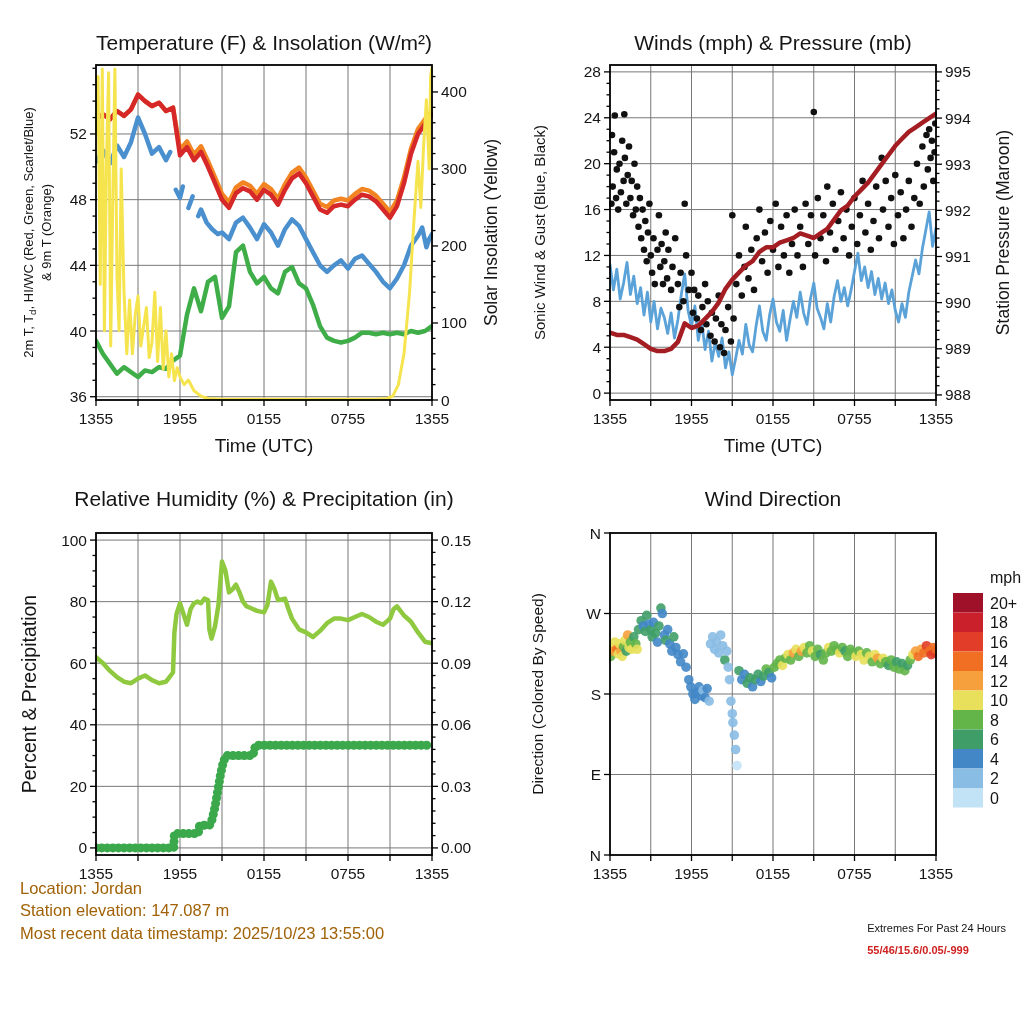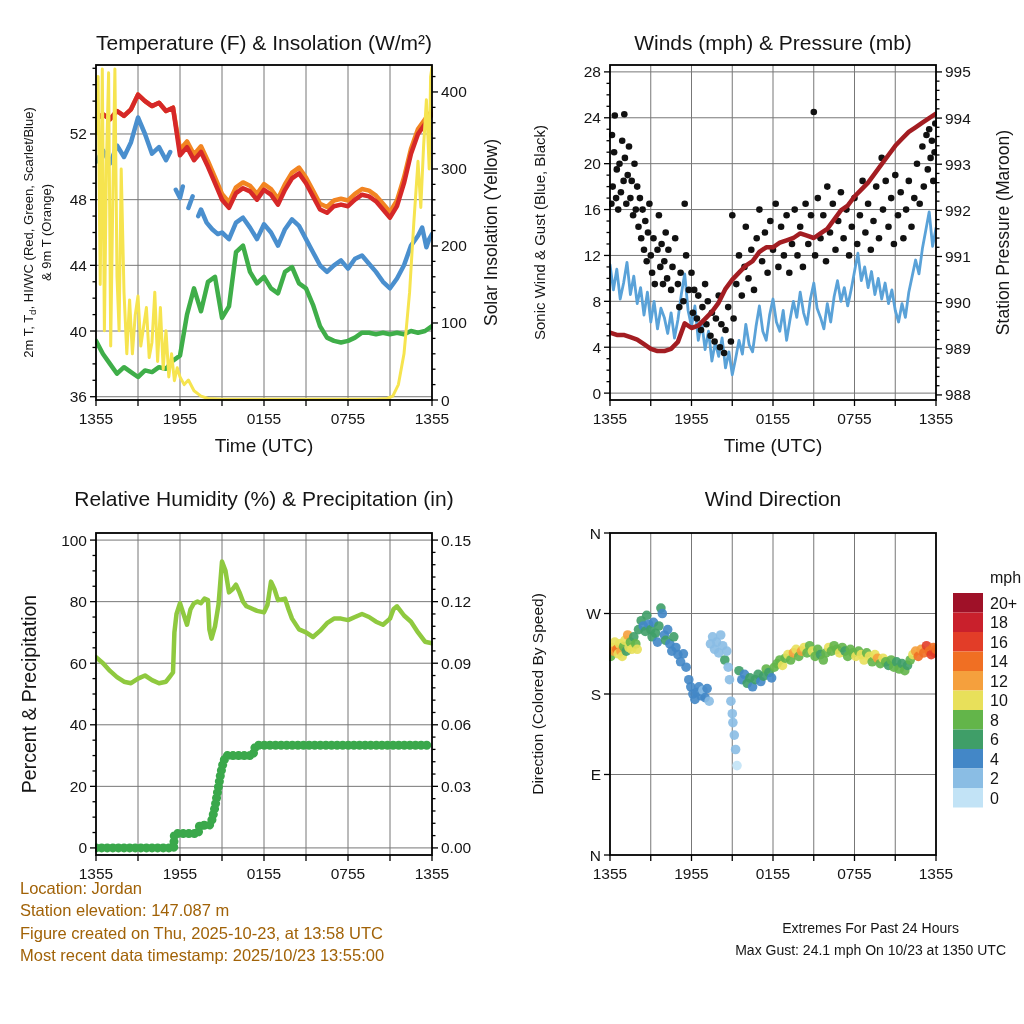--- a/index.html
+++ b/index.html
@@ -1,37 +1,36 @@
 <!DOCTYPE html>
 <html><head>
 <meta charset="utf-8">
 <style>
   html,body{margin:0;padding:0;background:#e8e8e8;}
   #page{position:relative;width:1024px;height:1024px;background:#ffffff;overflow:hidden;
         font-family:"Liberation Sans","DejaVu Sans",sans-serif;}
   .chart{position:absolute;}
   svg text{font-family:"Liberation Sans","DejaVu Sans",sans-serif;fill:#151515;}
   .footer-left{position:absolute;left:20px;top:877px;font-size:16.5px;line-height:22.3px;color:#a16207;}
-  .footer-right{position:absolute;right:18px;top:917px;font-size:14px;line-height:22.3px;color:#151515;text-align:center;}
+  .footer-right{position:absolute;right:18px;top:917px;font-size:11px;line-height:22.3px;color:#151515;text-align:left;}
   .extremes-line{font-weight:700;}
   .credit{position:absolute;left:0;width:100%;top:1032px;text-align:center;font-size:17px;}
 </style>
 </head>
 <body>
 
 <div id="page">
   <div class="footer-left">
     <div>Location: Jordan</div>
     <div>Station elevation: 147.087 m</div>
-    <div>Figure created on Thu, 2025-10-23, at 13:58 UTC</div>
     <div>Most recent data timestamp: 2025/10/23 13:55:00</div>
   </div>
   <div class="footer-right">
     <div>Extremes For Past 24 Hours</div>
-    <div>Max Gust: 24.1 mph On 10/23 at 1350 UTC</div>
+    <div class="extremes-line" style="color: rgb(207, 33, 33);">55/46/15.6/0.05/-999</div>
   </div>
   <div class="credit" style="color: rgb(163, 163, 163);">Created By Nick Bassill Using Data Provided By The NYS Mesonet</div>
 <svg width="512" height="470" class="chart" style="left:0px;top:0px">
       <g stroke="#777" stroke-width="1">
         <line x1="138" x2="138" y1="65" y2="400"></line>
         <line x1="180" x2="180" y1="65" y2="400"></line>
         <line x1="222" x2="222" y1="65" y2="400"></line>
         <line x1="264" x2="264" y1="65" y2="400"></line>
         <line x1="306" x2="306" y1="65" y2="400"></line>
         <line x1="348" x2="348" y1="65" y2="400"></line>

